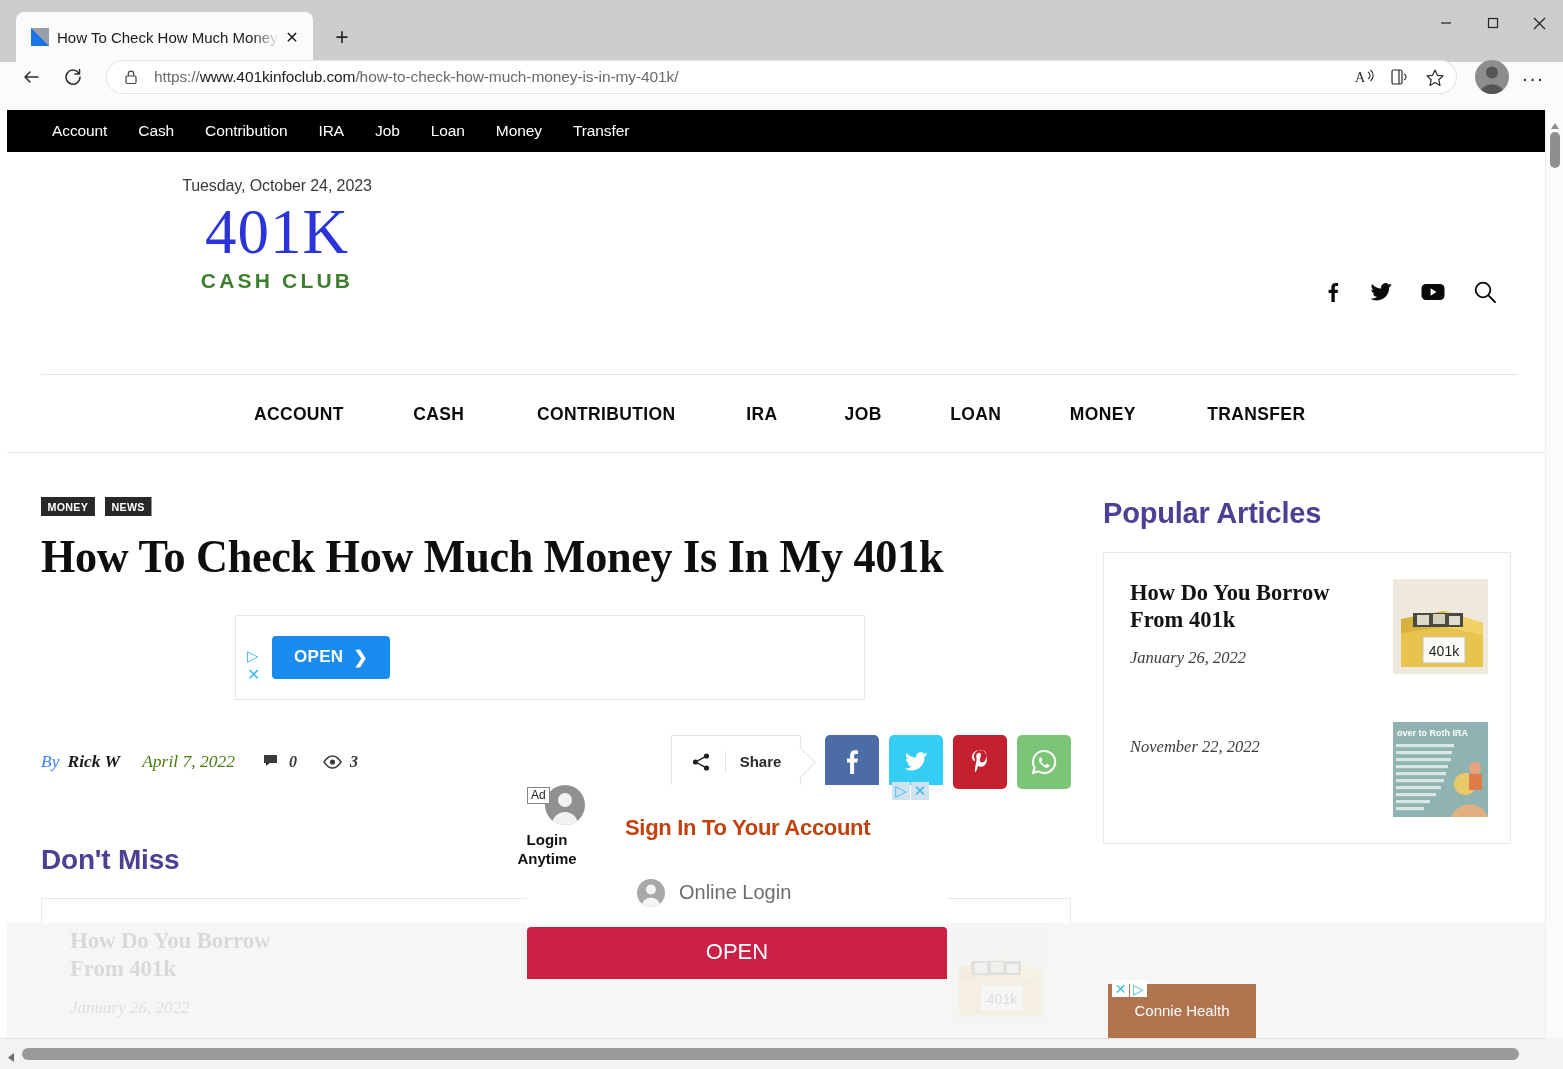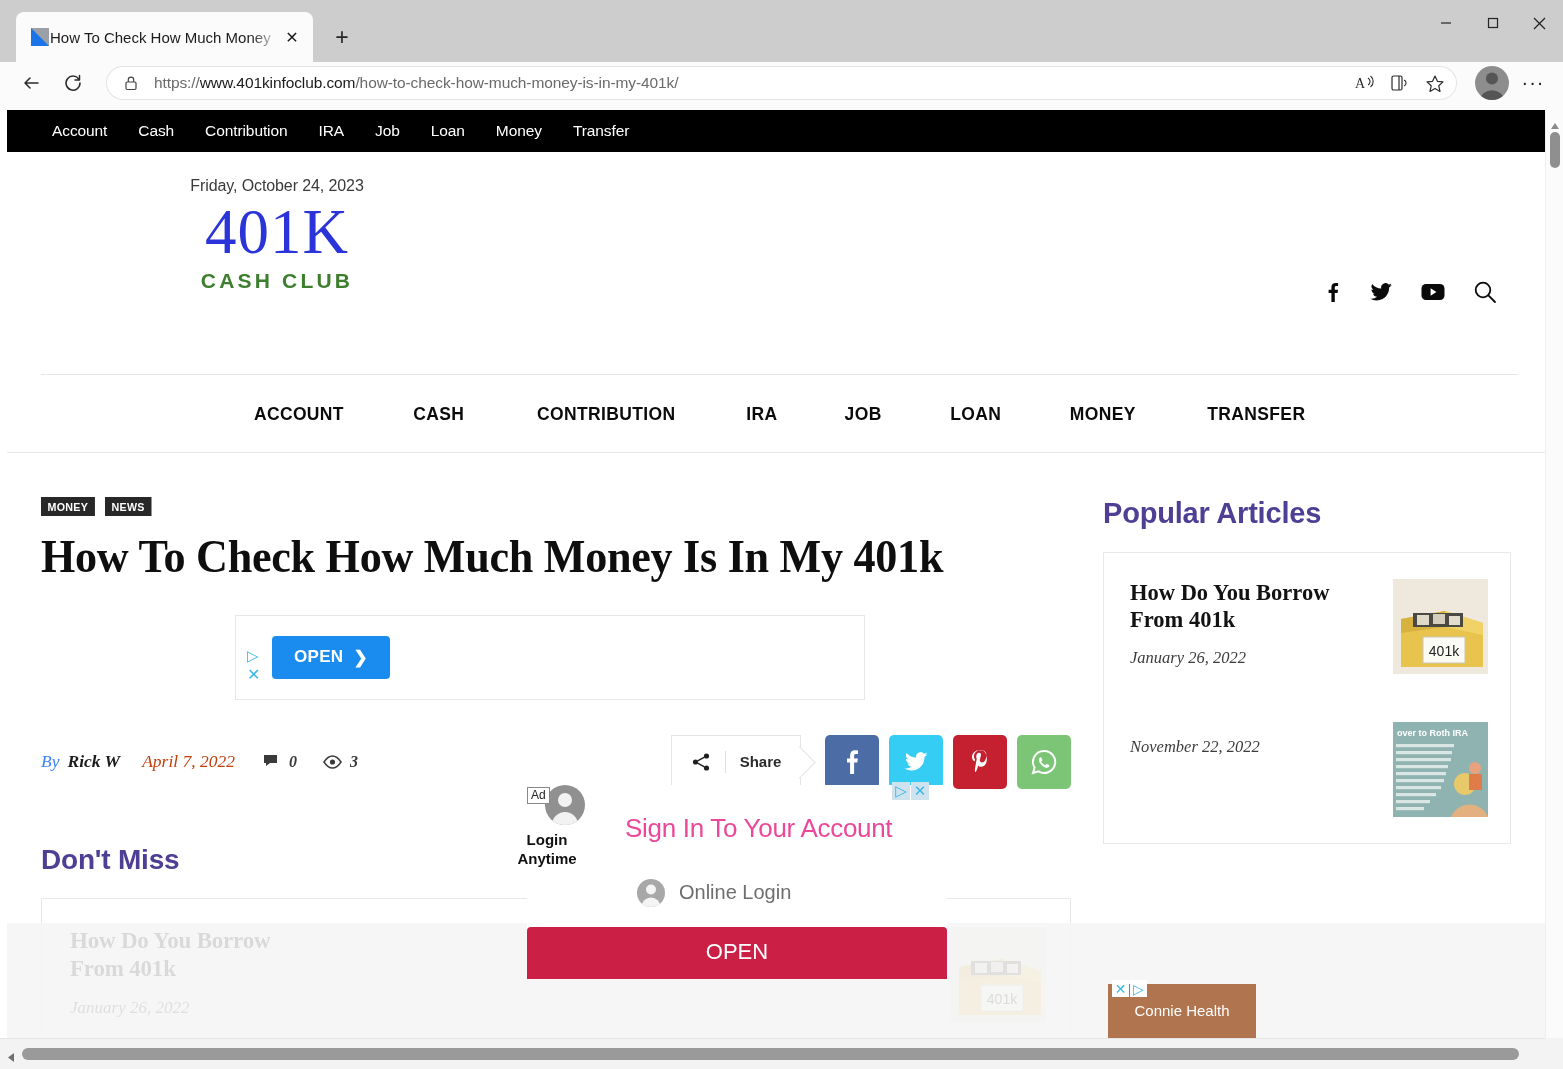--- a/index.html
+++ b/index.html
@@ -18,42 +18,42 @@
     display:flex; align-items:flex-end;
   }
   .tab {
     margin-left:16px; width:297px; height:50px; background:#fbfbfb;
     border-radius:8px 8px 0 0; display:flex; align-items:center; padding:0 8px 0 14px;
     position:relative;
   }
   .tab-favicon { width:20px; height:20px; flex:0 0 20px; position:relative; }
   .tab-favicon svg { display:block; }
   .tab-title {
-    flex:1; font-size:15px; color:#1b1b1b; margin-left:0;
+    flex:1; font-size:15px; color:#1b1b1b; margin-left:7px;
     white-space:nowrap; overflow:hidden;
     -webkit-mask-image: linear-gradient(to right, #000 88%, transparent 100%);
             mask-image: linear-gradient(to right, #000 88%, transparent 100%);
   }
   .tab-close {
     width:26px; height:26px; display:flex; align-items:center; justify-content:center;
     font-size:16px; color:#1b1b1b; border-radius:4px; flex:0 0 26px;
   }
   .newtab {
     width:38px; height:38px; margin-left:10px; margin-bottom:6px;
     display:flex; align-items:center; justify-content:center;
     font-size:23px; color:#252525; font-weight:300;
   }
   .wincontrols {
     position:absolute; right:0; top:0; height:46px; display:flex;
   }
   .wc { width:47px; height:46px; display:flex; align-items:center; justify-content:center;
         color:#242424; }
 
   .toolbar {
-    height:48px; background:#fbfbfb; display:flex; align-items:flex-start; padding:4px 14px;
+    height:48px; background:#fbfbfb; display:flex; align-items:flex-end; padding:16px 14px;
     position:relative;
   }
   .tb-btn { width:34px; height:34px; display:flex; align-items:center; justify-content:center;
             color:#2b2b2b; border-radius:5px; margin-right:8px; }
   .omnibox {
     flex:1; height:34px; background:#ffffff; border-radius:17px;
     display:flex; align-items:center; padding:0 6px 0 14px; margin:0 8px;
     box-shadow: inset 0 0 0 1px #e3e3e3;
   }
   .lock { width:22px; flex:0 0 22px; display:flex; align-items:center; justify-content:center; color:#444; }
@@ -132,21 +132,21 @@
   .adx-close { position:absolute; left:11px; top:49px; color:#3ab7e8; font-size:16px; }
   .open-btn {
     background:#1a8cf0; color:#fff; font-size:17px; font-weight:bold; letter-spacing:0.3px;
     padding:11px 22px; border-radius:4px; display:flex; align-items:center; gap:10px;
   }
 
   .meta-row { display:flex; align-items:center; margin-top:34px; height:56px;}
   .byline { display:flex; align-items:center; font-family:"Liberation Serif", serif; font-style:italic; font-size:17.5px; color:#1b1b1b; }
   .byline .by { color:#3b82f6; margin-right:8px; }
   .byline .author { font-weight:bold; margin-right:22px; }
-  .byline .date2 { color:#c2410c; margin-right:28px;}
+  .byline .date2 { color:#4d7c0f; margin-right:28px;}
   .mini { display:flex; align-items:center; color:#3a3a3a; margin-right:26px; gap:8px;}
   .mini b { font-family:"Liberation Serif", serif; font-style:italic; font-size:16px; }
 
   .sharewrap { margin-left:auto; display:flex; align-items:center; }
   .share-label {
     height:54px; width:130px; border:1px solid #e4e4e4; background:#fff;
     display:flex; align-items:center; justify-content:center; gap:14px; position:relative;
     font-size:15px; font-weight:bold; color:#2b2b2b;
   }
   .share-label:after{
@@ -198,21 +198,21 @@
   .ad-mid-top { display:flex; align-items:center; position:relative;gap:18px; }
   .ad-badge {
     font-size:12px; border:1px solid #888; background:#fff; color:#222; padding:0px 3px;
     position:absolute; left:0; top:2px; z-index:3; line-height:15px;
   }
   .ad-av {
     width:40px; height:40px; border-radius:50%; background:#909090; margin-left:18px;
     display:flex; align-items:flex-end; justify-content:center; overflow:hidden; flex:0 0 40px;
   }
   .ad-brand { width:76px; text-align:center; font-size:15px; font-weight:bold; color:#111; line-height:1.25; margin-top:6px; margin-left:-18px;}
-  .ad-head { font-size:26px; color:#ec4899; letter-spacing:-0.3px; margin-left:22px; margin-top:3px;}
+  .ad-head { font-size:22px; color:#c2410c; letter-spacing:-0.3px; margin-left:22px; margin-top:3px;font-weight:bold;}
   .ad-sub { display:flex; align-items:center; gap:14px; margin-left:110px; margin-top:10px;}
   .ad-sub-av { width:28px; height:28px; border-radius:50%; background:#a8a8a8;
                display:flex; align-items:flex-end; justify-content:center; overflow:hidden;}
   .ad-sub-txt { font-size:20px; color:#6e6e6e; }
   .ad-open { margin-top:20px; background:#cc1f45; color:#fff; text-align:center;
              font-size:22px; padding:12px 0 14px 0; border-radius:4px 4px 0 0; }
   .ad-ctrl { position:absolute; right:18px; top:-3px; display:flex; gap:1px; }
   .ad-ctrl span { background:#cfe3ef; color:#3ab7e8; font-size:15px; width:18px; height:18px;
                   display:flex; align-items:center; justify-content:center;}
 
@@ -341,21 +341,21 @@
         <a>Contribution</a>
         <a>IRA</a>
         <a>Job</a>
         <a>Loan</a>
         <a>Money</a>
         <a>Transfer</a>
       </div>
 
       <div class="header">
         <div class="brandwrap">
-          <div class="date">Friday, October 24, 2023</div>
+          <div class="date">Tuesday, October 24, 2023</div>
           <div class="logo401">401K</div>
           <div class="logosub">CASH CLUB</div>
         </div>
         <div class="socials">
           <span class="soc">
             <svg width="20" height="22" viewBox="0 0 20 22">
                 <path d="M12.8 21 V12.1 H15.6 L16 8.8 H12.8 V6.7 C12.8 5.8 13.1 5.1 14.5 5.1 H16.1 V2.1 C15.8 2.1 14.8 2 13.7 2 C11.2 2 9.4 3.5 9.4 6.3 V8.8 H6.6 V12.1 H9.4 V21 Z" fill="#0a0a0a"></path>
               </svg>
           </span>
           <span class="soc">

